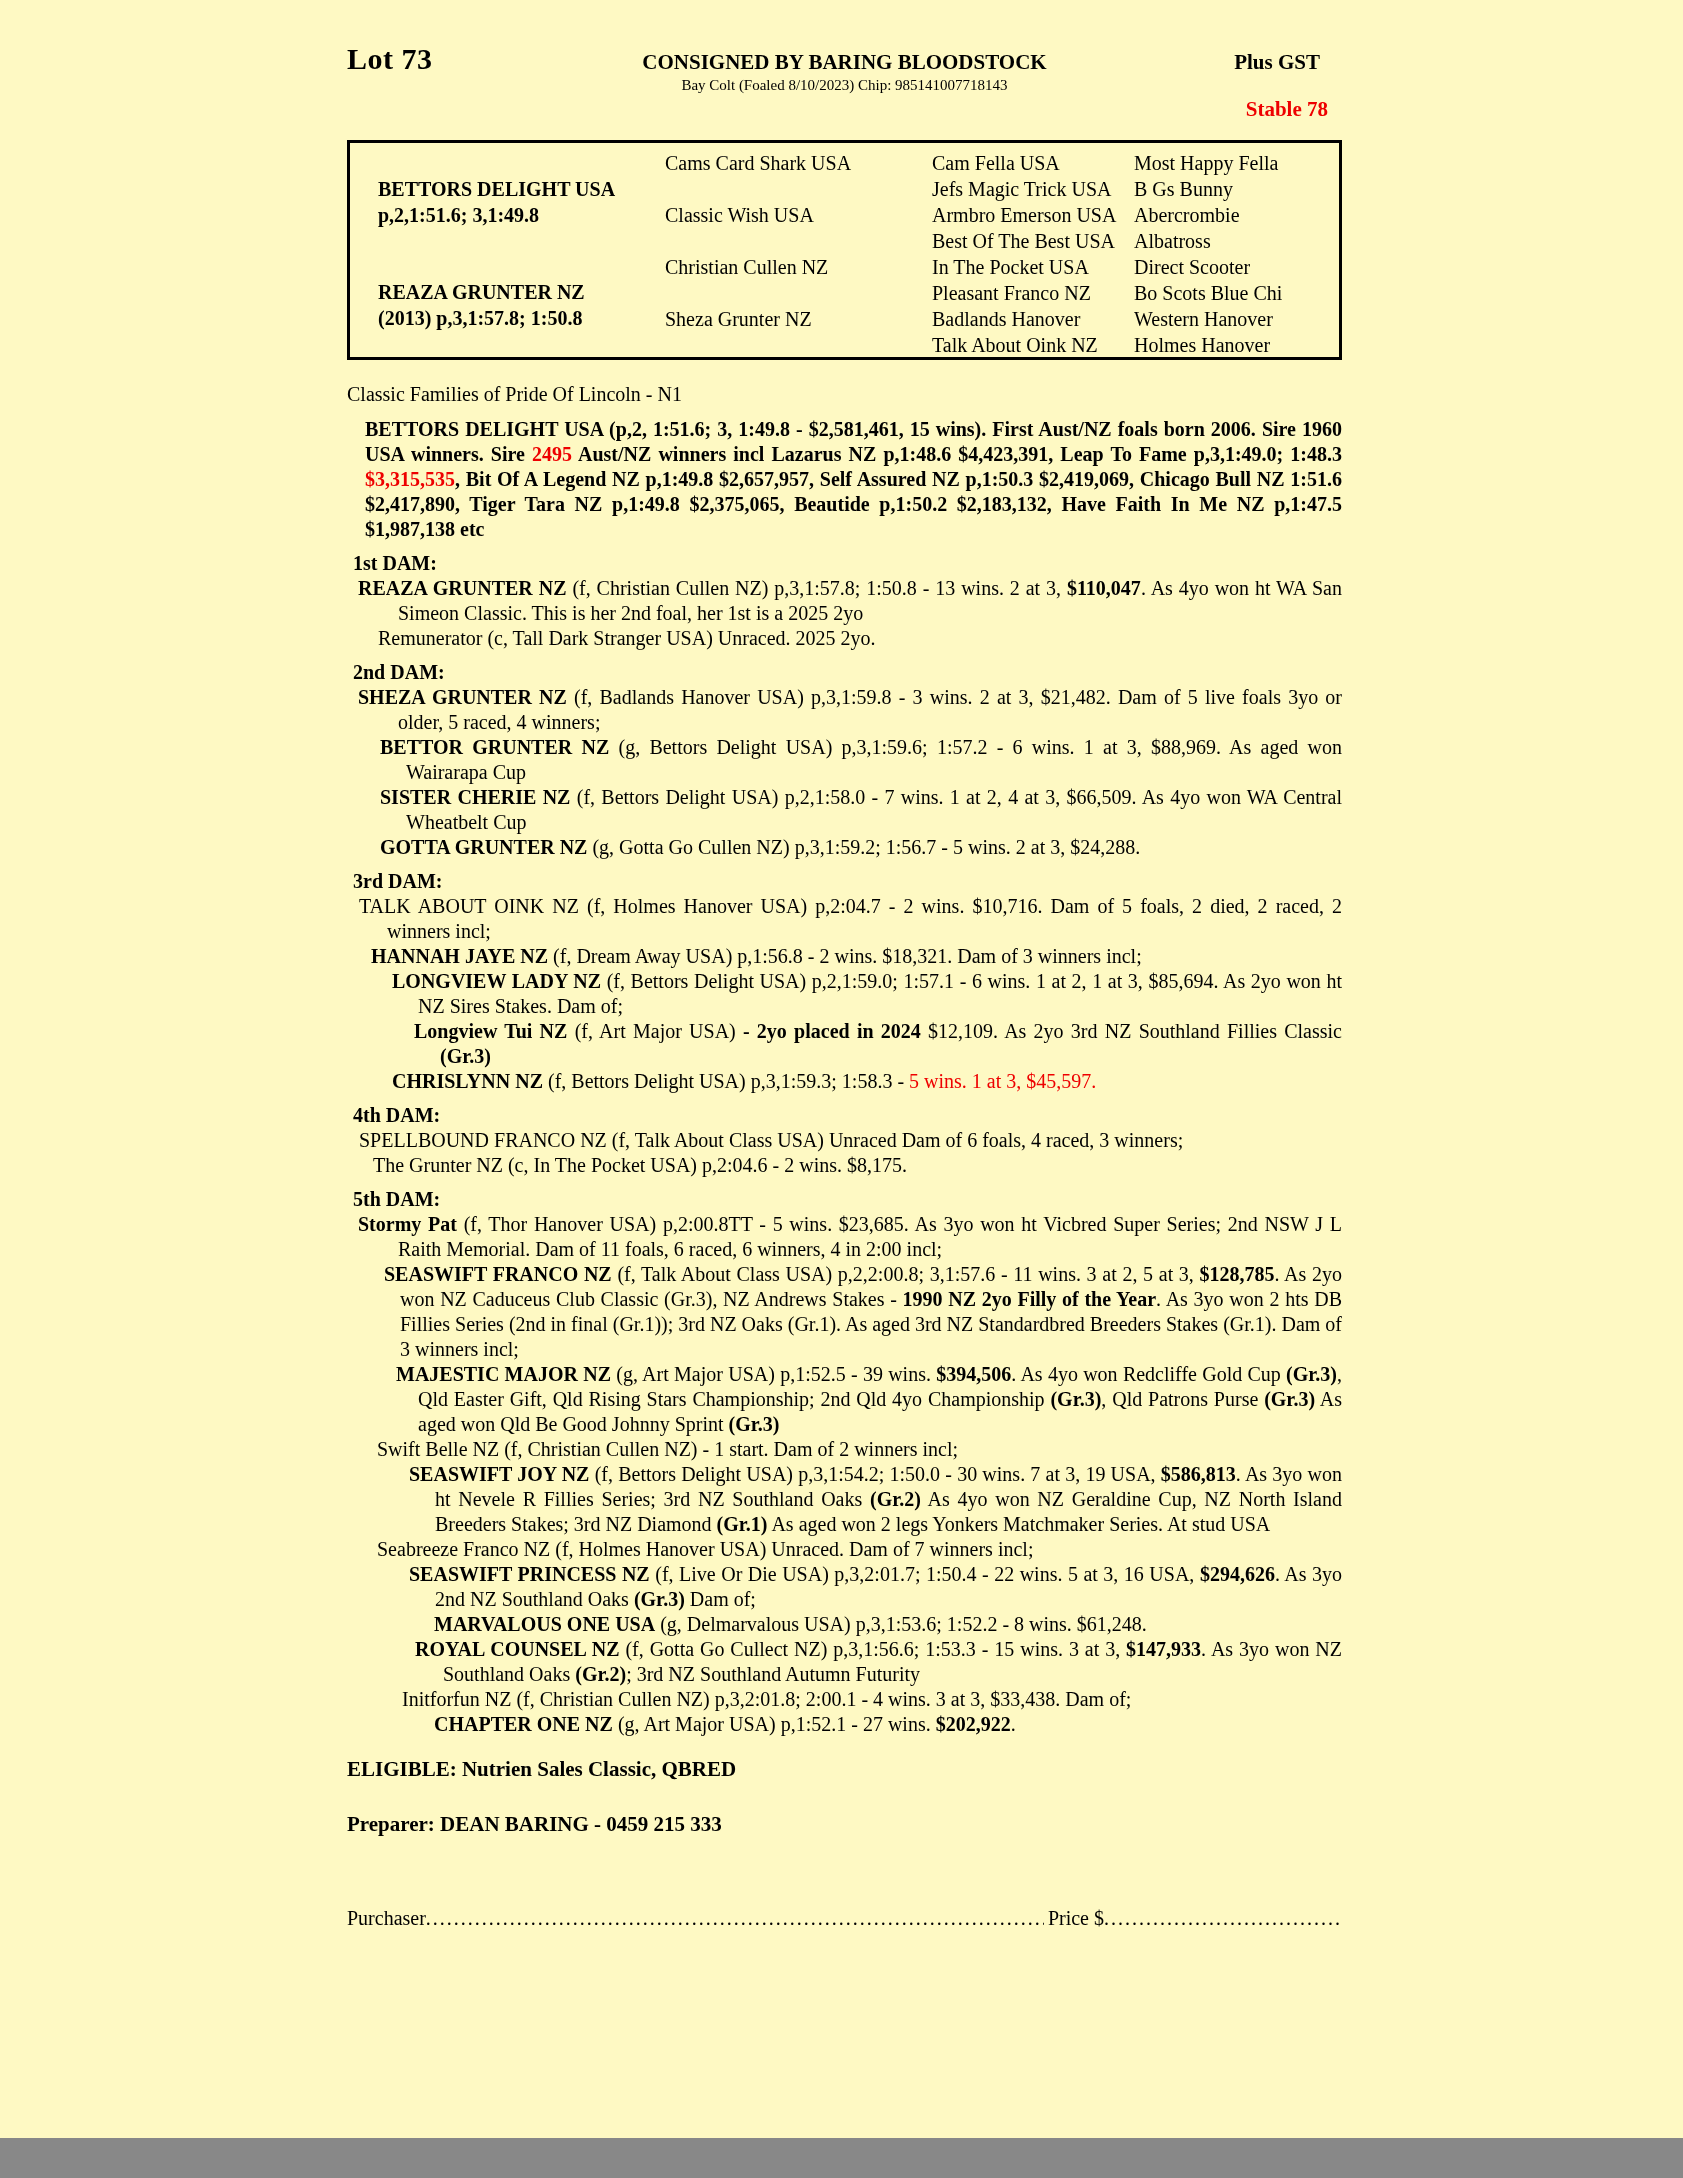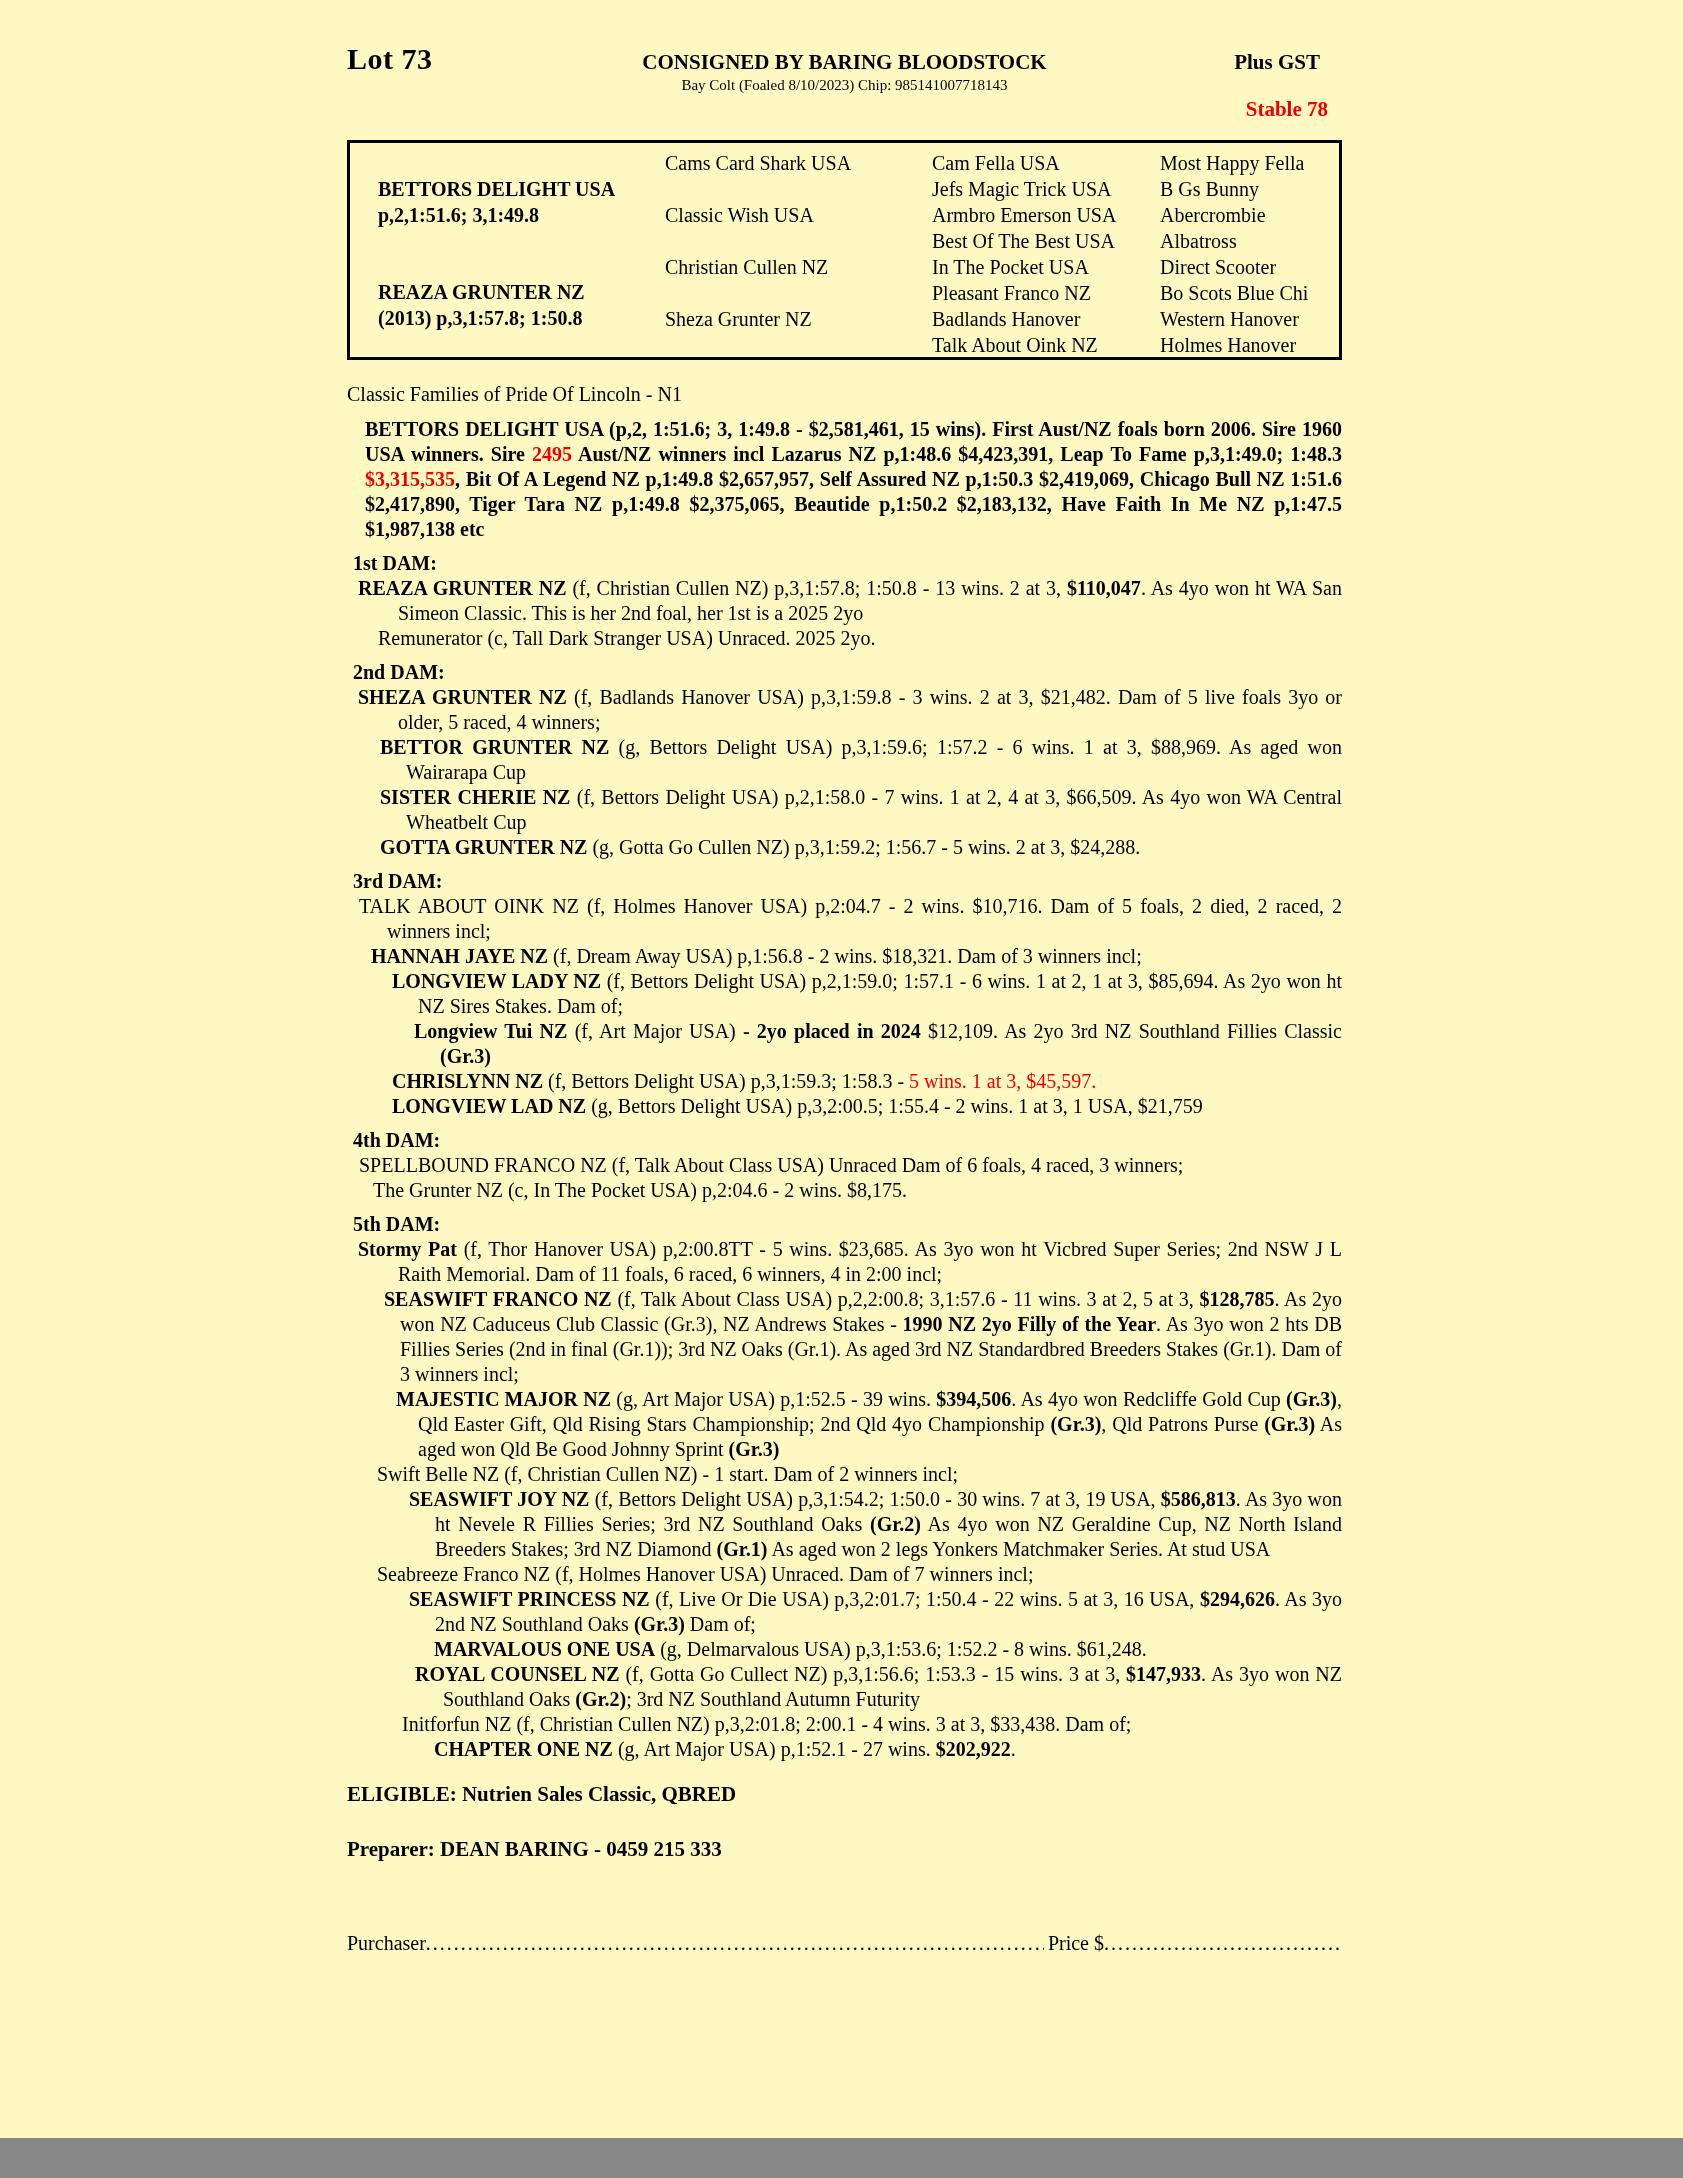--- a/index.html
+++ b/index.html
@@ -16,21 +16,21 @@
   .plus-gst{width:223px;text-align:right;font-size:21px;font-weight:bold;padding-right:22px;box-sizing:border-box;}
   .hdr-row2{text-align:center;font-size:15px;margin-top:1px;}
   .stable{text-align:right;font-size:21px;font-weight:bold;padding-right:14px;margin-top:3px;}
 
   
   .ped-box{position:relative;border:3px solid #000;height:214px;margin-top:18px;font-size:20px;}
   .ped-col{position:absolute;top:7px;line-height:26px;white-space:nowrap;}
   .ped-col1{left:28px;font-weight:bold;}
   .ped-col2{left:315px;}
   .ped-col3{left:582px;}
-  .ped-col4{left:810px;}
+  .ped-col4{left:784px;}
   .ped-sire{margin-top:26px;}
   .ped-dam{margin-top:51px;}
   .ped-col2 > div{margin-bottom:26px;}
 
   
   .family-note{margin-top:22px;font-size:20px;line-height:25px;}
   .sire-summary{margin-top:10px;font-size:20px;line-height:25px;font-weight:bold;text-align:justify;margin-left:18px;}
   .dam-heading{font-size:20px;line-height:25px;font-weight:bold;margin-top:9px;margin-left:6px;}
   .entry{font-size:20px;line-height:25px;text-align:justify;}
 
@@ -108,21 +108,20 @@
         <div class="entry" style="padding-left: 51px; text-indent: -40px;"><span class="b">SHEZA GRUNTER NZ</span><span> (f, Badlands Hanover USA) p,3,1:59.8 - 3 wins. 2 at 3, $21,482. Dam of 5 live foals 3yo or older, 5 raced, 4 winners;</span></div>
         <div class="entry" style="padding-left: 59px; text-indent: -26px;"><span class="b">BETTOR GRUNTER NZ</span><span> (g, Bettors Delight USA) p,3,1:59.6; 1:57.2 - 6 wins. 1 at 3, $88,969. As aged won Wairarapa Cup</span></div>
         <div class="entry" style="padding-left: 59px; text-indent: -26px;"><span class="b">SISTER CHERIE NZ</span><span> (f, Bettors Delight USA) p,2,1:58.0 - 7 wins. 1 at 2, 4 at 3, $66,509. As 4yo won WA Central Wheatbelt Cup</span></div>
         <div class="entry" style="padding-left: 59px; text-indent: -26px;"><span class="b">GOTTA GRUNTER NZ</span><span> (g, Gotta Go Cullen NZ) p,3,1:59.2; 1:56.7 - 5 wins. 2 at 3, $24,288.</span></div>
         <div class="dam-heading">3rd DAM:</div>
         <div class="entry" style="padding-left: 40px; text-indent: -28px;"><span>TALK ABOUT OINK NZ (f, Holmes Hanover USA) p,2:04.7 - 2 wins. $10,716. Dam of 5 foals, 2 died, 2 raced, 2 winners incl;</span></div>
         <div class="entry" style="padding-left: 46px; text-indent: -22px;"><span class="b">HANNAH JAYE NZ</span><span> (f, Dream Away USA) p,1:56.8 - 2 wins. $18,321. Dam of 3 winners incl;</span></div>
         <div class="entry" style="padding-left: 71px; text-indent: -26px;"><span class="b">LONGVIEW LADY NZ</span><span> (f, Bettors Delight USA) p,2,1:59.0; 1:57.1 - 6 wins. 1 at 2, 1 at 3, $85,694. As 2yo won ht NZ Sires Stakes. Dam of;</span></div>
         <div class="entry" style="padding-left: 93px; text-indent: -26px;"><span class="b">Longview Tui NZ</span><span> (f, Art Major USA) </span><span class="b">- 2yo placed in 2024</span><span> $12,109. As 2yo 3rd NZ Southland Fillies Classic </span><span class="b">(Gr.3)</span></div>
         <div class="entry" style="padding-left: 67px; text-indent: -22px;"><span class="b">CHRISLYNN NZ</span><span> (f, Bettors Delight USA) p,3,1:59.3; 1:58.3 - </span><span class="red">5 wins. 1 at 3, $45,597.</span></div>
-        <div class="entry" style="padding-left: 67px; text-indent: -22px;"><span class="b">LONGVIEW LAD NZ</span><span> (g, Bettors Delight USA) p,3,2:00.5; 1:55.4 - 2 wins. 1 at 3, 1 USA, $21,759</span></div>
         <div class="dam-heading">4th DAM:</div>
         <div class="entry" style="padding-left: 26px; text-indent: -14px;"><span>SPELLBOUND FRANCO NZ (f, Talk About Class USA) Unraced Dam of 6 foals, 4 raced, 3 winners;</span></div>
         <div class="entry" style="padding-left: 48px; text-indent: -22px;"><span>The Grunter NZ (c, In The Pocket USA) p,2:04.6 - 2 wins. $8,175.</span></div>
         <div class="dam-heading">5th DAM:</div>
         <div class="entry" style="padding-left: 51px; text-indent: -40px;"><span class="b">Stormy Pat</span><span> (f, Thor Hanover USA) p,2:00.8TT - 5 wins. $23,685. As 3yo won ht Vicbred Super Series; 2nd NSW J L Raith Memorial. Dam of 11 foals, 6 raced, 6 winners, 4 in 2:00 incl;</span></div>
         <div class="entry" style="padding-left: 53px; text-indent: -16px;"><span class="b">SEASWIFT FRANCO NZ</span><span> (f, Talk About Class USA) p,2,2:00.8; 3,1:57.6 - 11 wins. 3 at 2, 5 at 3, </span><span class="b">$128,785</span><span>. As 2yo won NZ Caduceus Club Classic (Gr.3), NZ Andrews Stakes - </span><span class="b">1990 NZ 2yo Filly of the Year</span><span>. As 3yo won 2 hts DB Fillies Series (2nd in final (Gr.1)); 3rd NZ Oaks (Gr.1). As aged 3rd NZ Standardbred Breeders Stakes (Gr.1). Dam of 3 winners incl;</span></div>
         <div class="entry" style="padding-left: 71px; text-indent: -22px;"><span class="b">MAJESTIC MAJOR NZ</span><span> (g, Art Major USA) p,1:52.5 - 39 wins. </span><span class="b">$394,506</span><span>. As 4yo won Redcliffe Gold Cup </span><span class="b">(Gr.3)</span><span>, Qld Easter Gift, Qld Rising Stars Championship; 2nd Qld 4yo Championship </span><span class="b">(Gr.3)</span><span>, Qld Patrons Purse </span><span class="b">(Gr.3)</span><span> As aged won Qld Be Good Johnny Sprint </span><span class="b">(Gr.3)</span></div>
         <div class="entry" style="padding-left: 52px; text-indent: -22px;"><span>Swift Belle NZ (f, Christian Cullen NZ) - 1 start. Dam of 2 winners incl;</span></div>
         <div class="entry" style="padding-left: 88px; text-indent: -26px;"><span class="b">SEASWIFT JOY NZ</span><span> (f, Bettors Delight USA) p,3,1:54.2; 1:50.0 - 30 wins. 7 at 3, 19 USA, </span><span class="b">$586,813</span><span>. As 3yo won ht Nevele R Fillies Series; 3rd NZ Southland Oaks </span><span class="b">(Gr.2)</span><span> As 4yo won NZ Geraldine Cup, NZ North Island Breeders Stakes; 3rd NZ Diamond </span><span class="b">(Gr.1)</span><span> As aged won 2 legs Yonkers Matchmaker Series. At stud USA</span></div>
         <div class="entry" style="padding-left: 52px; text-indent: -22px;"><span>Seabreeze Franco NZ (f, Holmes Hanover USA) Unraced. Dam of 7 winners incl;</span></div>

